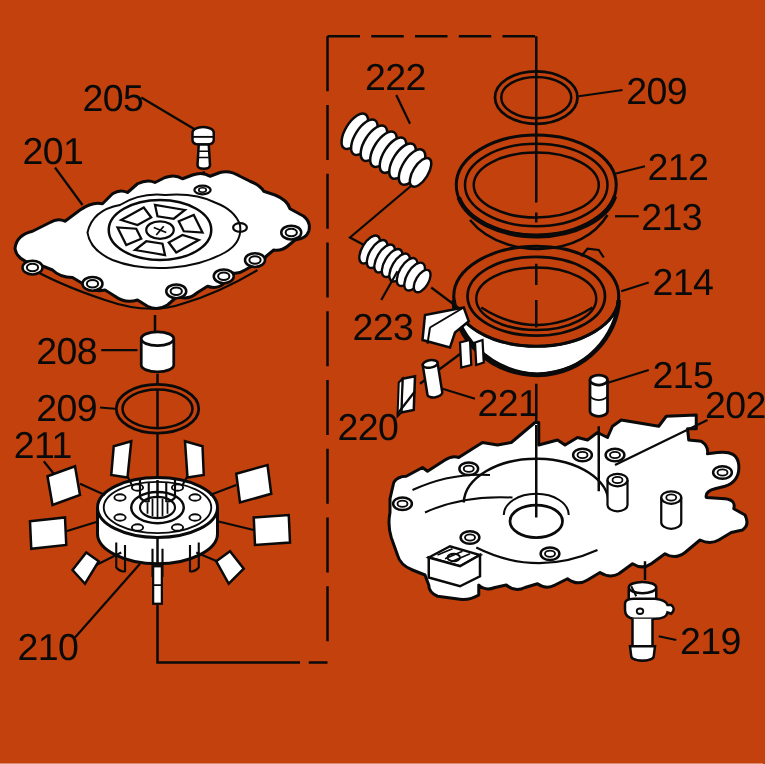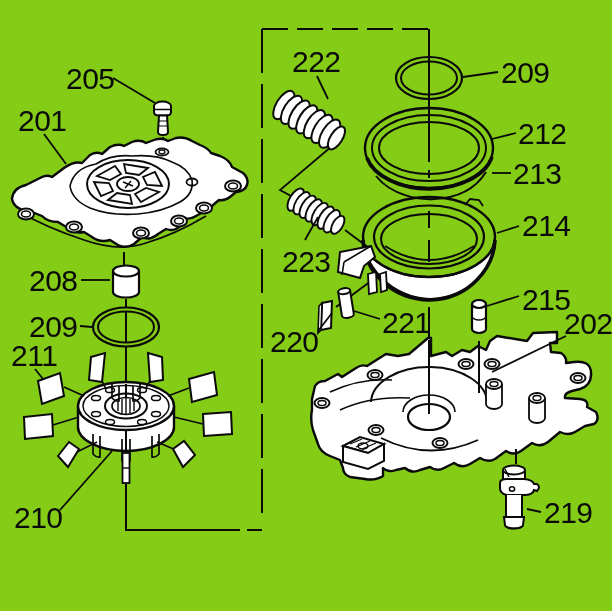--- a/index.html
+++ b/index.html
@@ -1,16 +1,16 @@
 <!DOCTYPE html>
 <html><head>
 <meta charset="utf-8">
 <style>
   html,body{margin:0;padding:0;background:#fff;}
-  #stage{position:relative;width:612px;height:611px;background:#84cc16;overflow:hidden;}
+  #stage{position:relative;width:612px;height:611px;background:#c2410c;overflow:hidden;}
   svg{position:absolute;left:0;top:0;}
   .callout{font-family:"Liberation Sans","DejaVu Sans",sans-serif;font-size:30px;fill:#0a0a0a;letter-spacing:-0.5px;}
   .ln{stroke:#0a0a0a;fill:none;}
   .part{stroke:#0a0a0a;fill:#ffffff;}
   .hole{stroke:#0a0a0a;fill:#ffffff;}
   .openline{stroke:#0a0a0a;fill:none;}
 </style>
 </head>
 <body>
 

